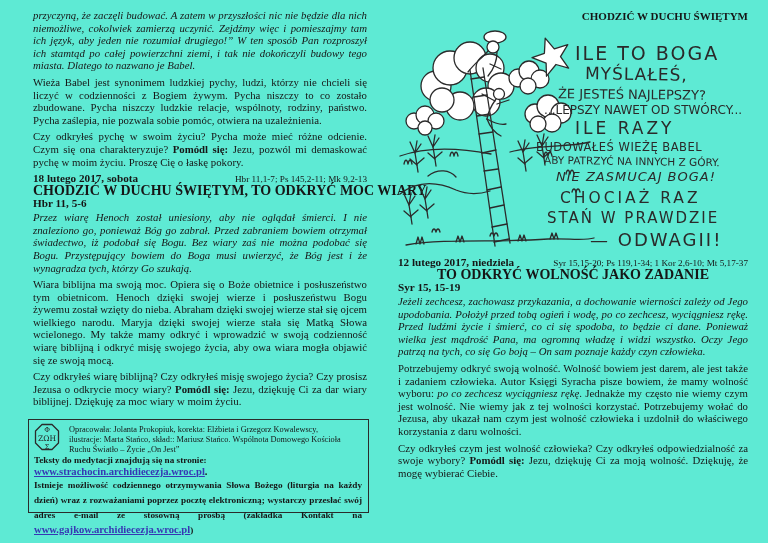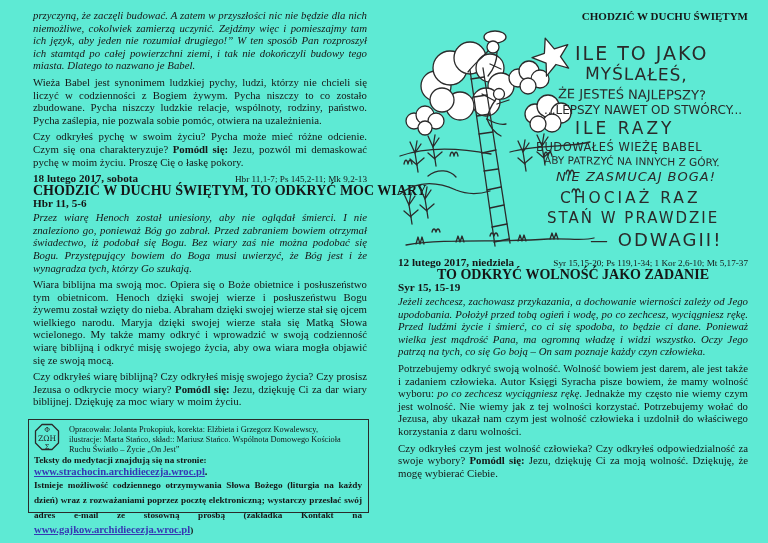--- a/index.html
+++ b/index.html
@@ -213,21 +213,21 @@
             <path d="M146,132 c1,-5 3,-5 4,0 c1,-5 3,-5 4,0"></path>
             <path d="M168,150 c1,-5 3,-5 4,0 c1,-5 3,-5 4,0"></path>
             <path d="M174,168 c1,-4 3,-4 4,0 c1,-4 3,-4 4,0"></path>
             <path d="M34,208 c1,-4 3,-4 4,0 c1,-4 3,-4 4,0"></path>
             <path d="M92,212 c1,-4 3,-4 4,0 c1,-4 3,-4 4,0"></path>
           </g>
 
           <path class="fw" d="M147.2,14.2 L156.3,24.8 L169.8,20.7 L162.5,32.7 L170.6,44.2 L158,40.5 L148.5,52.2 L148.1,39.1 L134,33.7 L146.4,29.3 Z"></path>
         </g>
       </svg>
-      <div class="hw hw1">ILE TO JAKO</div>
+      <div class="hw hw1">ILE TO BOGA</div>
       <div class="hw hw2">MYŚLAŁEŚ,</div>
       <div class="hw hw3">ŻE JESTEŚ NAJLEPSZY?</div>
       <div class="hw hw4">...LEPSZY NAWET OD STWÓRCY...</div>
       <div class="hw hw5">ILE RAZY</div>
       <div class="hw hw6">BUDOWAŁEŚ WIEŻĘ BABEL</div>
       <div class="hw hw7">ABY PATRZYĆ NA INNYCH Z GÓRY.</div>
       <div class="hw hw8">NIE ZASMUCAJ BOGA!</div>
       <div class="hw hw9">CHOCIAŻ RAZ</div>
       <div class="hw hw10">STAŃ W PRAWDZIE</div>
       <div class="hw hw11">— ODWAGII!</div>

